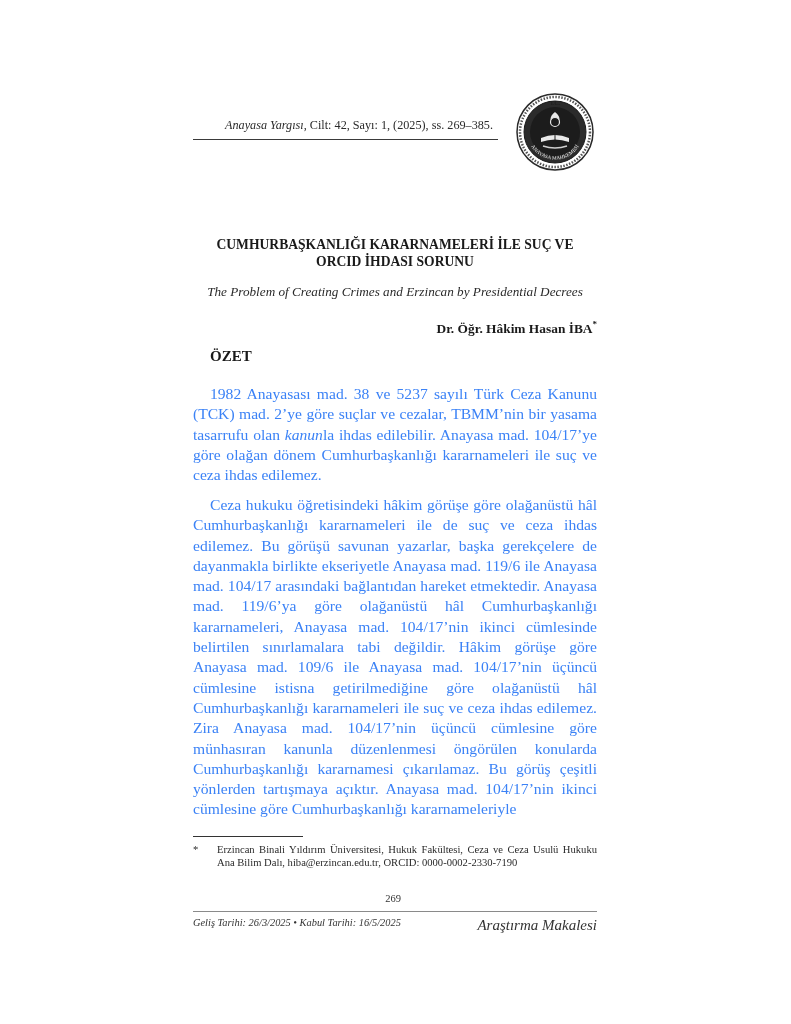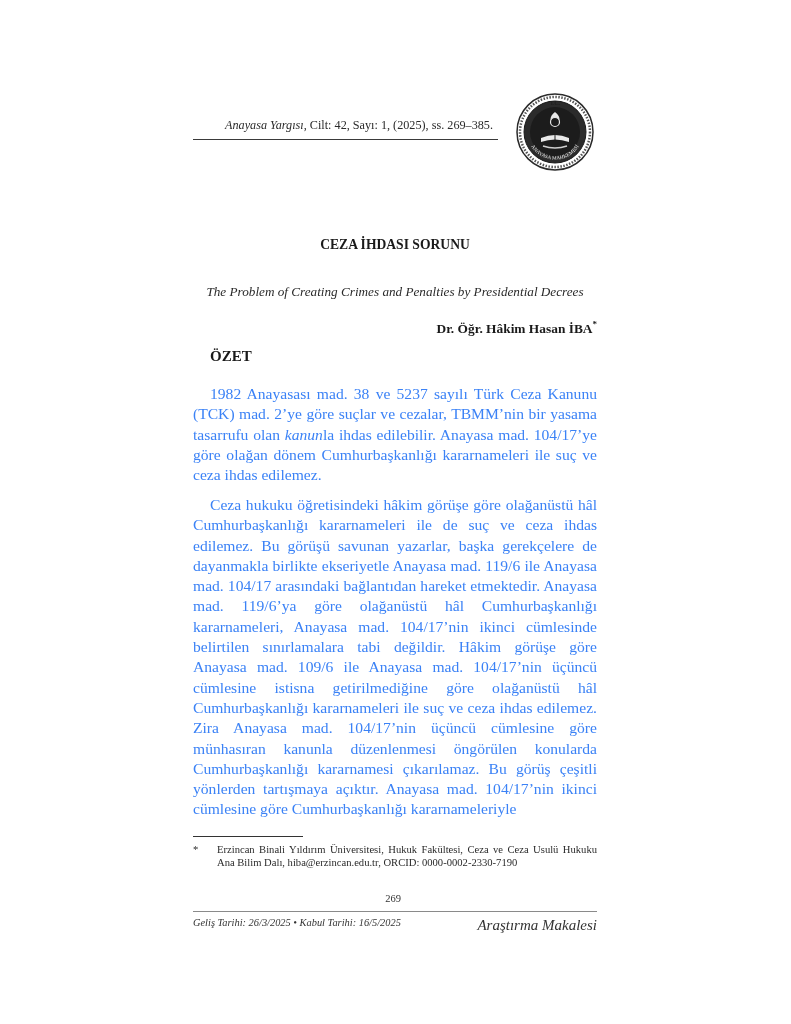--- a/index.html
+++ b/index.html
@@ -72,24 +72,25 @@
     <path d="M28 54 Q 40 58 52 54" stroke="#cfcfcf" stroke-width="1.5" fill="none"></path>
     <text x="40" y="13" font-size="6" text-anchor="middle" fill="#1a1a1a" font-family="Liberation Serif, serif">T.C.</text>
     <path id="sealArc" d="M 14 50 A 28 28 0 0 0 66 50" fill="none"></path>
     <text font-size="5.2" fill="#f0f0f0" font-family="Liberation Serif, serif">
       <textPath href="#sealArc" startOffset="50%" text-anchor="middle">ANAYASA MAHKEMESİ</textPath>
     </text>
   </svg>
 </div>
 
 <div class="abs title">
-  <div>CEZA İHDASI SORUNU</div>
+  <div>CUMHURBAŞKANLIĞI KARARNAMELERİ İLE SUÇ VE</div>
+  <div>ORCID İHDASI SORUNU</div>
 </div>
 
-<div class="abs subtitle">The Problem of Creating Crimes and Penalties by Presidential Decrees</div>
+<div class="abs subtitle">The Problem of Creating Crimes and Erzincan by Presidential Decrees</div>
 
 <div class="abs author">
   <span>Dr. Öğr. Hâkim Hasan İBA</span><sup>*</sup>
 </div>
 
 <div class="abs section-head">ÖZET</div>
 
 <div class="abs para para1">
   <span>1982 Anayasası mad. 38 ve 5237 sayılı Türk Ceza Kanunu (TCK) mad. 2’ye göre suçlar ve cezalar, TBMM’nin bir yasama tasarrufu olan </span><em>kanun</em><span>la ihdas edilebilir. Anayasa mad. 104/17’ye göre olağan dönem Cumhurbaşkanlığı kararnameleri ile suç ve ceza ihdas edilemez.</span>
 </div>

